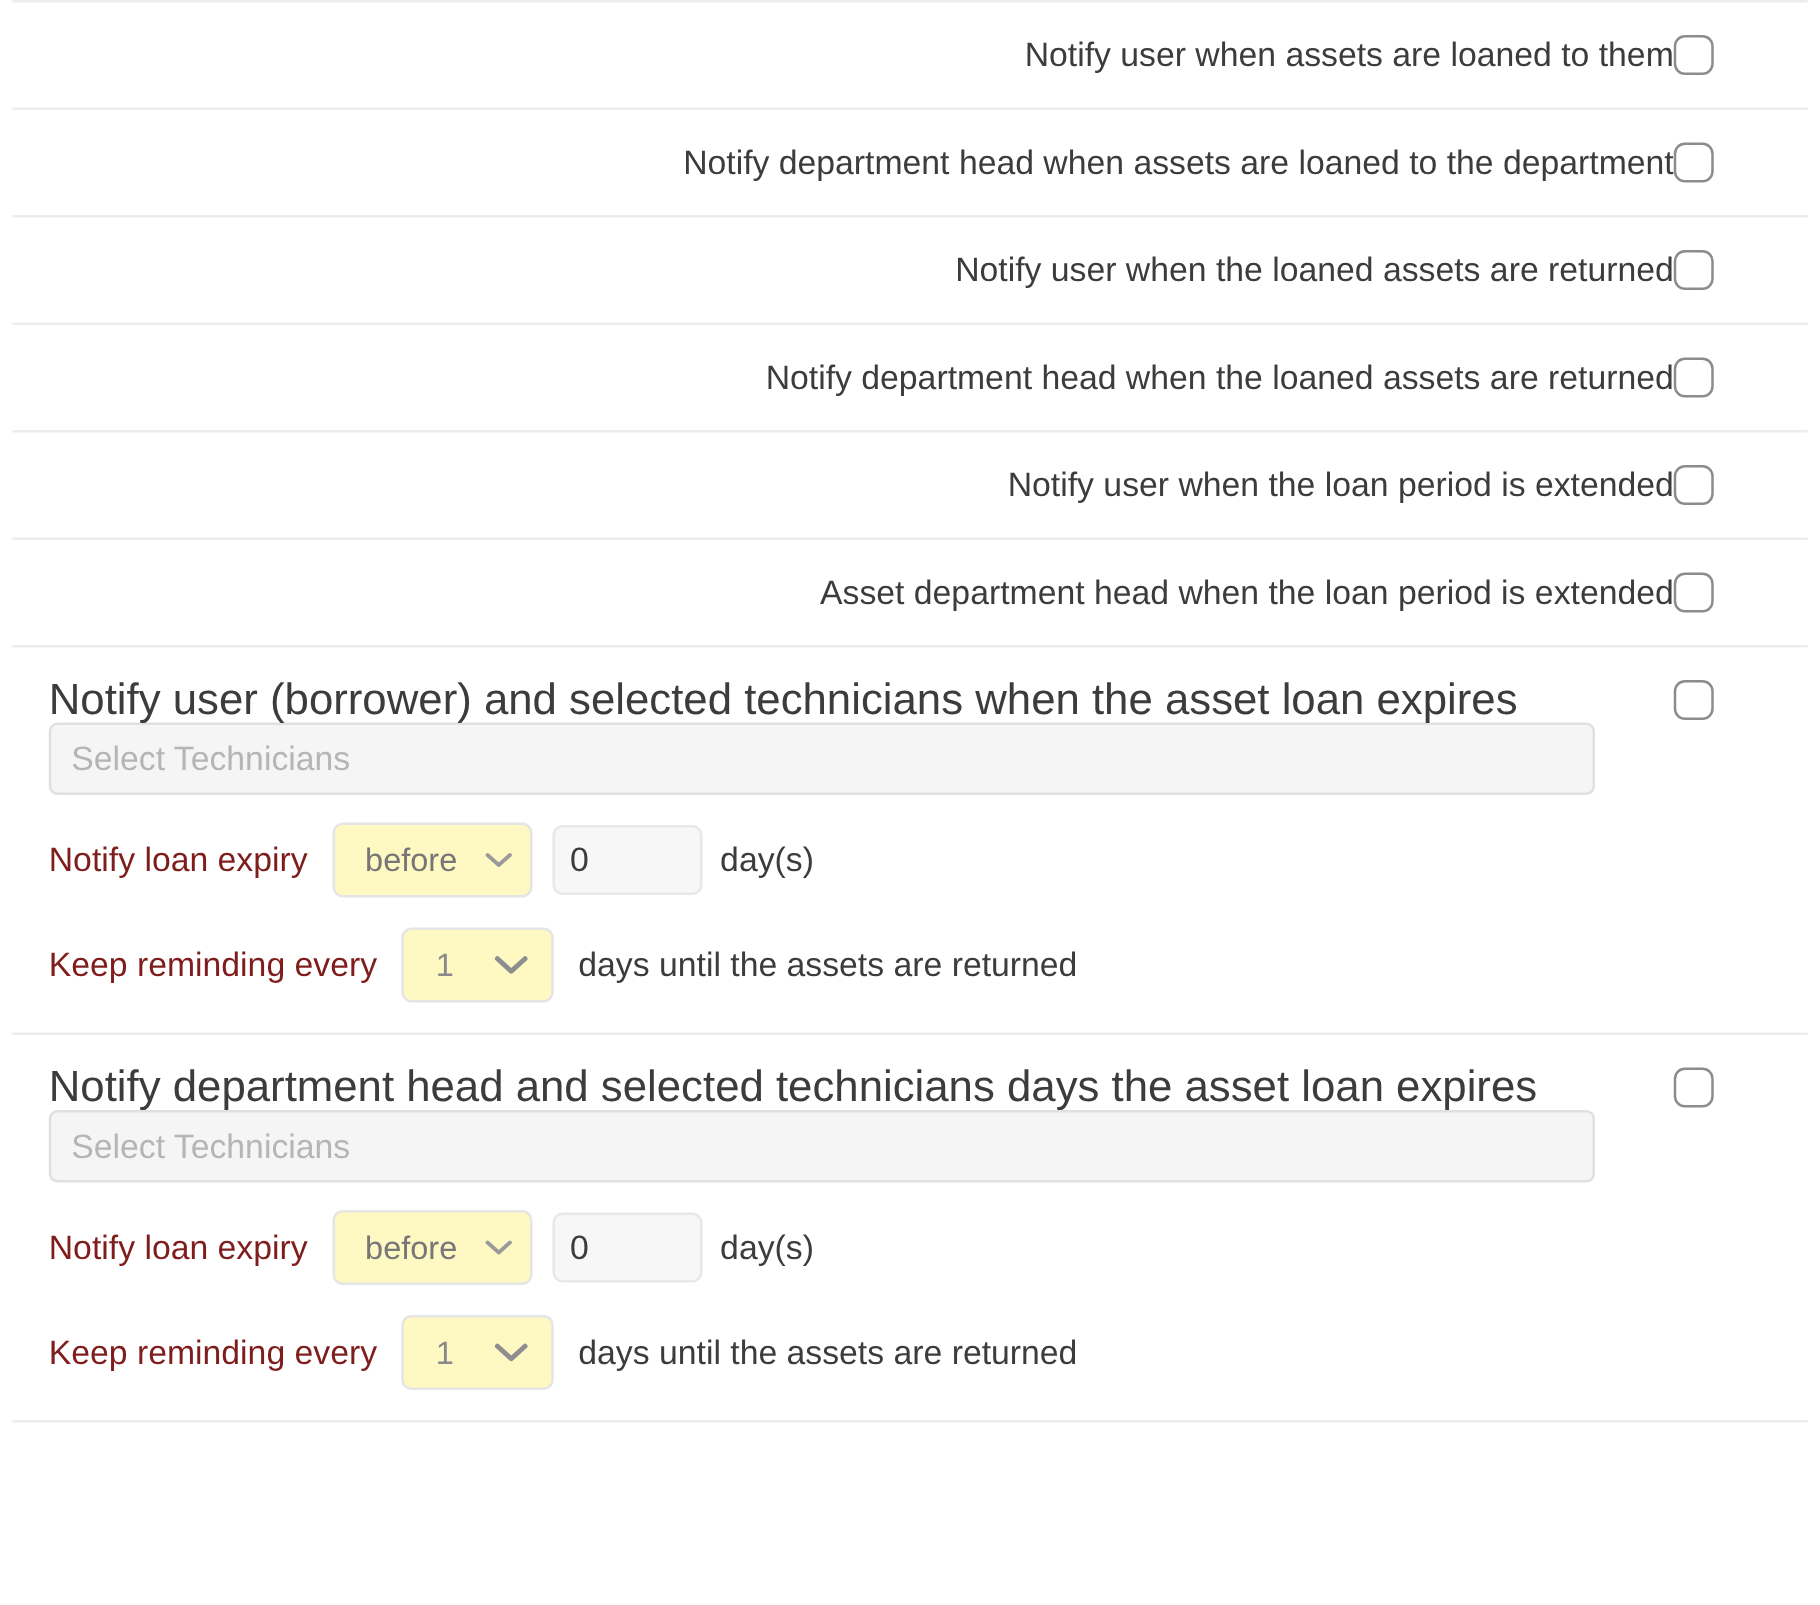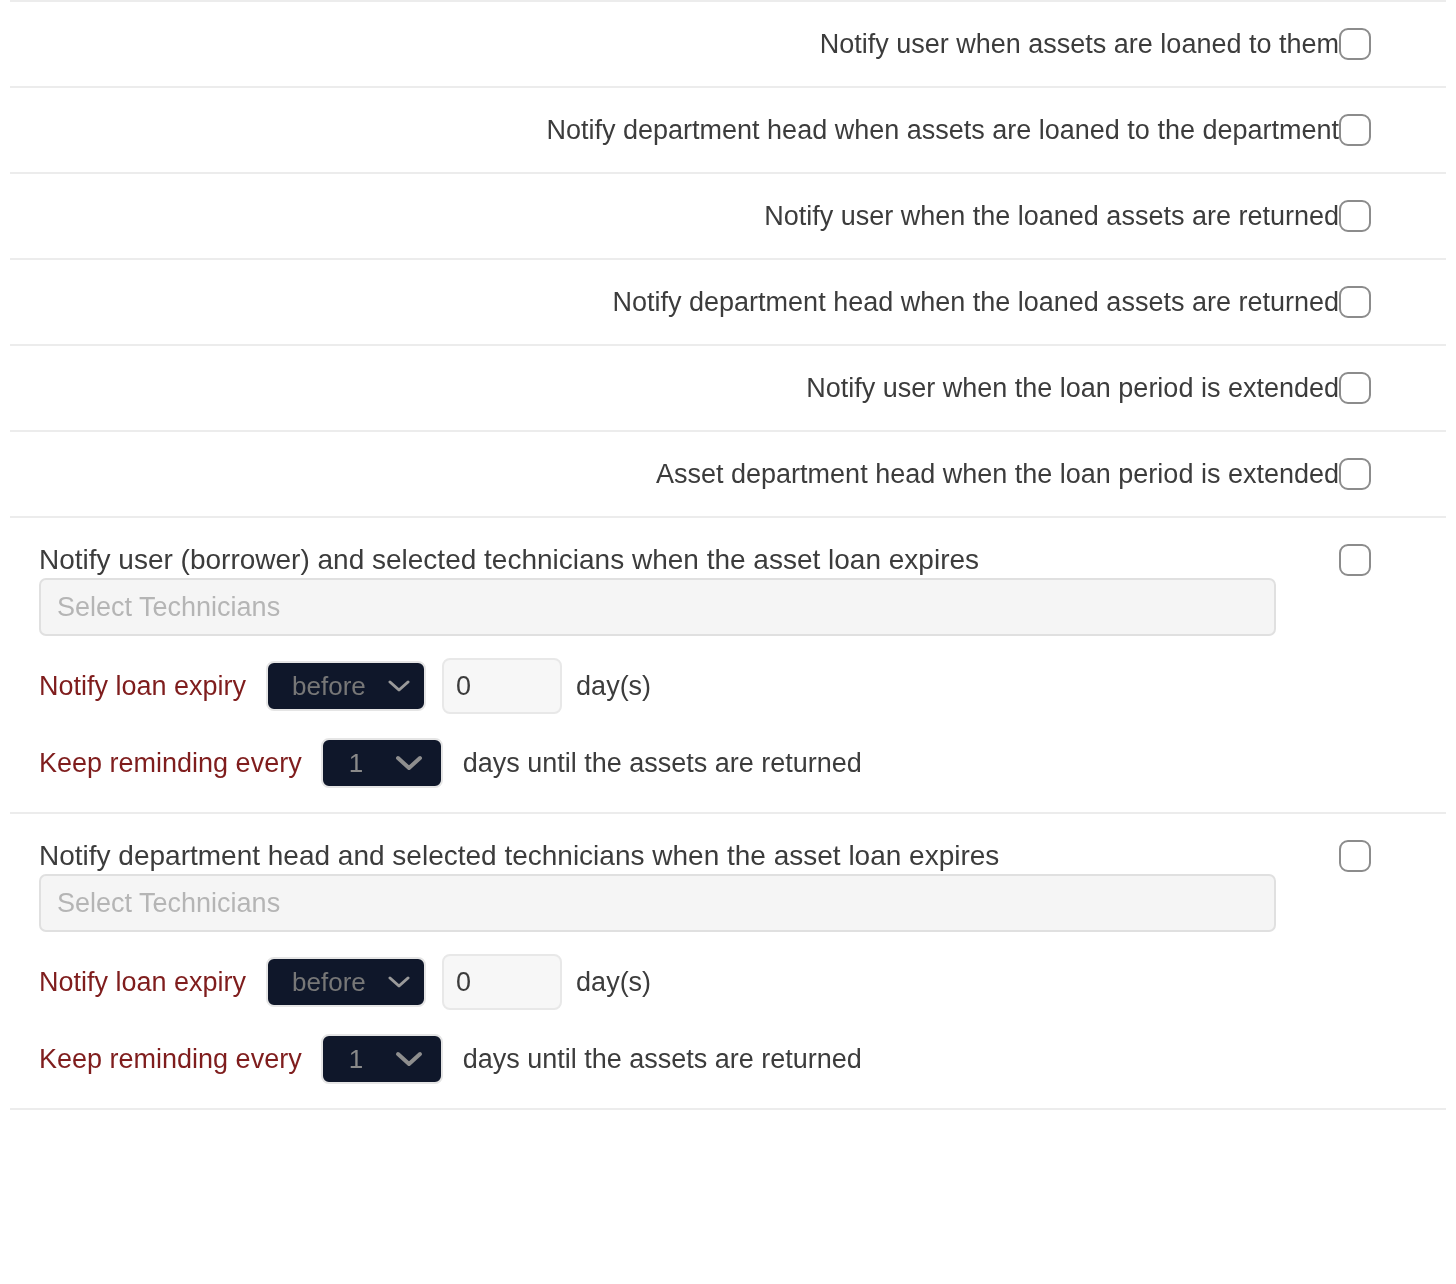--- a/index.html
+++ b/index.html
@@ -26,39 +26,39 @@
     cursor: pointer;
   }
 
   .section {
     box-sizing: border-box;
     padding: 24px 75px 24px 29px;
     border-bottom: 2px solid #ececec;
   }
   .section-header {
     display: flex; align-items: center; justify-content: space-between;
-    font-size: 28px; line-height: 36px;
+    font-size: 35px; line-height: 36px;
   }
 
   .tech-input {
     display: block; box-sizing: border-box;
     width: 1237px; height: 58px; 
     background: #f5f5f5; border: 2px solid #e0e0e0; border-radius: 7px;
     font-family: inherit; font-size: 27px; color: #3c3c3c;
     padding: 0 16px; outline: none;
   }
   .tech-input::placeholder { color: #b5b5b5; opacity: 1; }
 
   .inline-row { display: flex; align-items: center; margin-top: 22px; font-size: 27px; }
   .inline-row.remind { margin-top: 24px; }
   .inline-label { color: #7f1d1d; }
 
   .dropdown {
-    box-sizing: border-box; height: 50px;
-    background: #0f172a; border: 2px solid #e5e5e5; border-radius: 8px;
+    box-sizing: border-box; height: 60px;
+    background: #fef9c3; border: 2px solid #e5e5e5; border-radius: 8px;
     display: flex; align-items: center; justify-content: space-between;
     cursor: pointer;
   }
   .dd-when { width: 160px; margin-left: 20px; padding: 0 14px 0 24px; }
   .dd-interval { width: 122px; margin-left: 19px; padding: 0 18px 0 26px; }
   .dd-text { color: #777777; font-size: 26px; }
   .dd-text.interval { color: #8a8a8a; }
   .chevron { flex: none; display: flex; align-items: center; }
 
   .num-input {
@@ -137,21 +137,21 @@
                 <polyline points="3,3 14,13 25,3" fill="none" stroke="#8e8e8e" stroke-width="4" stroke-linecap="round" stroke-linejoin="round"></polyline>
               </svg>
           </span>
         </div>
         <span class="suffix remind-suffix">days until the assets are returned</span>
       </div>
     </div>
 
     <div class="section">
       <div class="section-header">
-        <span class="row-label">Notify department head and selected technicians when the asset loan expires</span>
+        <span class="row-label">Notify department head and selected technicians days the asset loan expires</span>
         <span class="checkbox" role="checkbox" aria-checked="false"></span>
       </div>
       <input class="tech-input" type="text" placeholder="Select Technicians" style="">
       <div class="inline-row">
         <span class="inline-label">Notify loan expiry</span>
         <div class="dropdown dd-when">
           <span class="dd-text">before</span>
           <span class="chevron">
             <svg width="22" height="14" viewBox="0 0 22 14">
                 <polyline points="2,3 11,11 20,3" fill="none" stroke="#9a9a9a" stroke-width="3" stroke-linecap="round" stroke-linejoin="round"></polyline>

